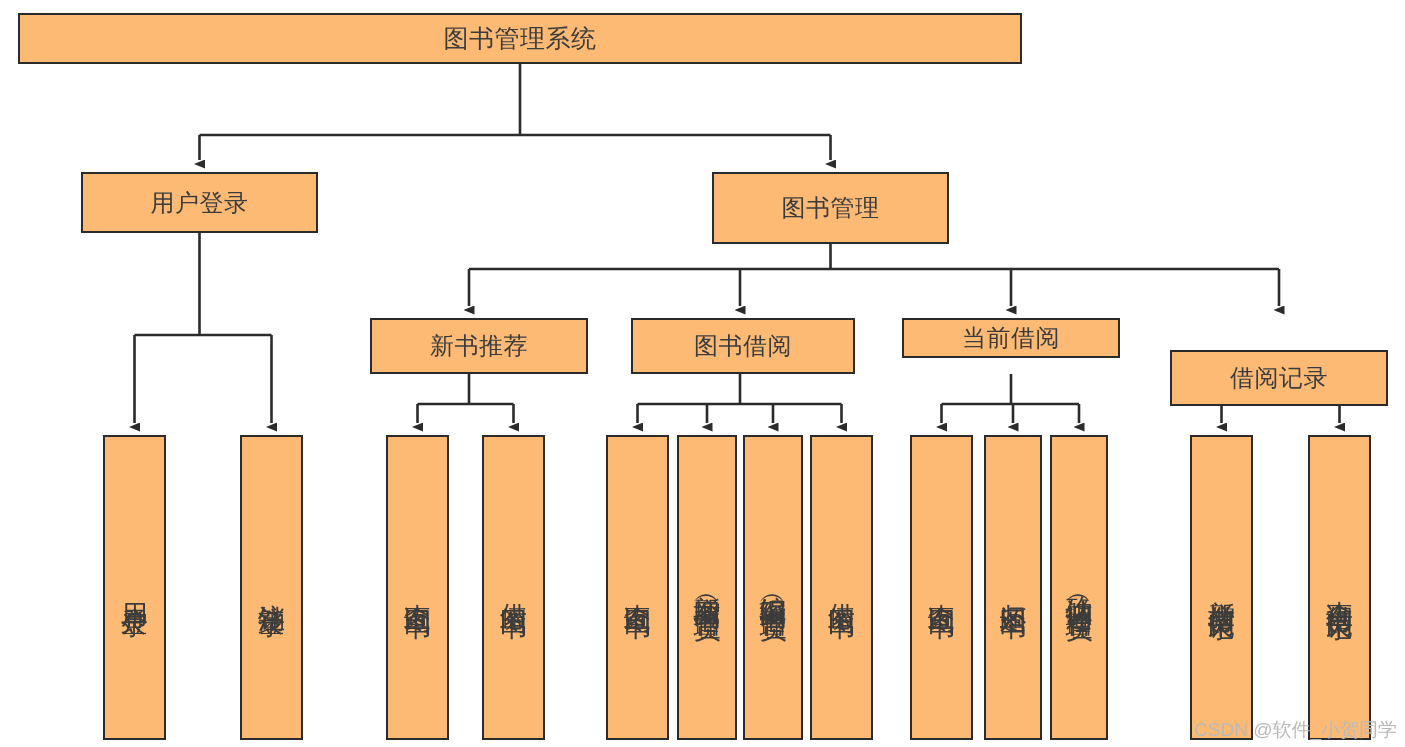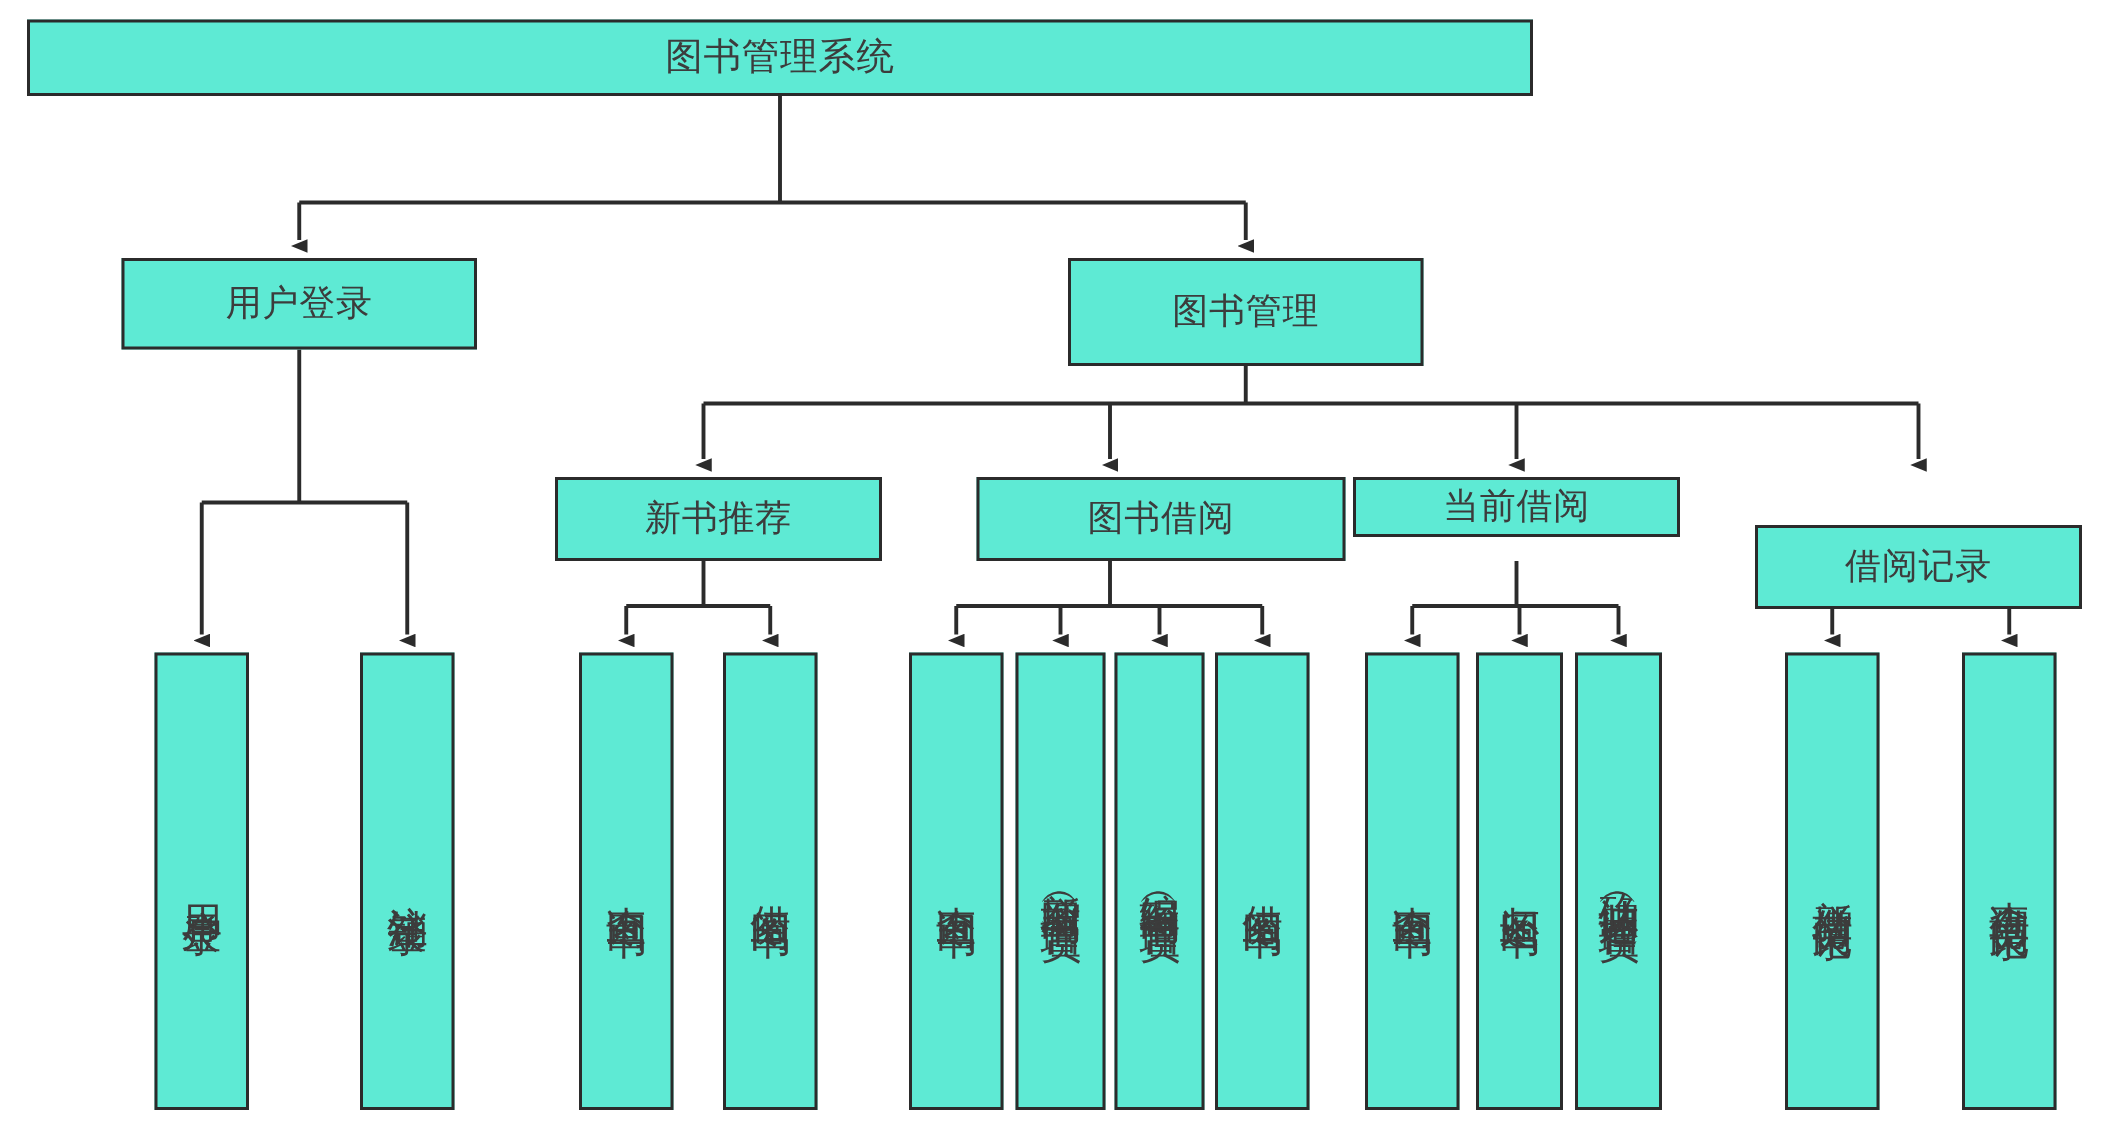--- a/index.html
+++ b/index.html
@@ -21,21 +21,21 @@
     position: absolute;
     left: 0;
     top: 0;
     width: 1405px;
     height: 747px;
     pointer-events: none;
   }
   .node {
     position: absolute;
     box-sizing: border-box;
-    background: #5eead4;
+    background: #fdba74;
     border: 2.5px solid #2b2b2b;
     display: flex;
     align-items: center;
     justify-content: center;
     overflow: hidden;
   }
   .node-label {
     color: #3c3c3c;
     letter-spacing: 0.5px;
     white-space: nowrap;
@@ -121,21 +121,21 @@
       </div>
       <div class="node h-node" style="left: 81px; top: 172px; width: 237px; height: 61px;">
         <span class="node-label">用户登录</span>
       </div>
       <div class="node h-node" style="left: 712px; top: 172px; width: 237px; height: 72px;">
         <span class="node-label">图书管理</span>
       </div>
       <div class="node h-node" style="left: 360px; top: 318px; width: 218px; height: 56px; margin-left: 10px;">
         <span class="node-label">新书推荐</span>
       </div>
-      <div class="node h-node" style="left: 631px; top: 318px; width: 246px; height: 56px; margin-left: 20px;">
+      <div class="node h-node" style="left: 631px; top: 318px; width: 224px; height: 56px;">
         <span class="node-label">图书借阅</span>
       </div>
       <div class="node h-node" style="left: 902px; top: 318px; width: 218px; height: 40px;">
         <span class="node-label">当前借阅</span>
       </div>
       <div class="node h-node" style="left: 1170px; top: 318px; width: 218px; height: 56px; margin-top: 32px;">
         <span class="node-label">借阅记录</span>
       </div>
       <div class="node v-node" style="left: 103px; top: 435px; width: 63px; height: 305px;">
         <span class="node-label">用户登录</span>
@@ -171,13 +171,14 @@
         <span class="node-label">确认归还（管理员）</span>
       </div>
       <div class="node v-node" style="left: 1190px; top: 435px; width: 63px; height: 305px;">
         <span class="node-label">新增借阅记录</span>
       </div>
       <div class="node v-node" style="left: 1308px; top: 435px; width: 63px; height: 305px;">
         <span class="node-label">查询借阅记录</span>
       </div>
     </div>
 
+  <div id="watermark">CSDN @软件_小贺同学</div>
 </div>
 
 </body></html>

